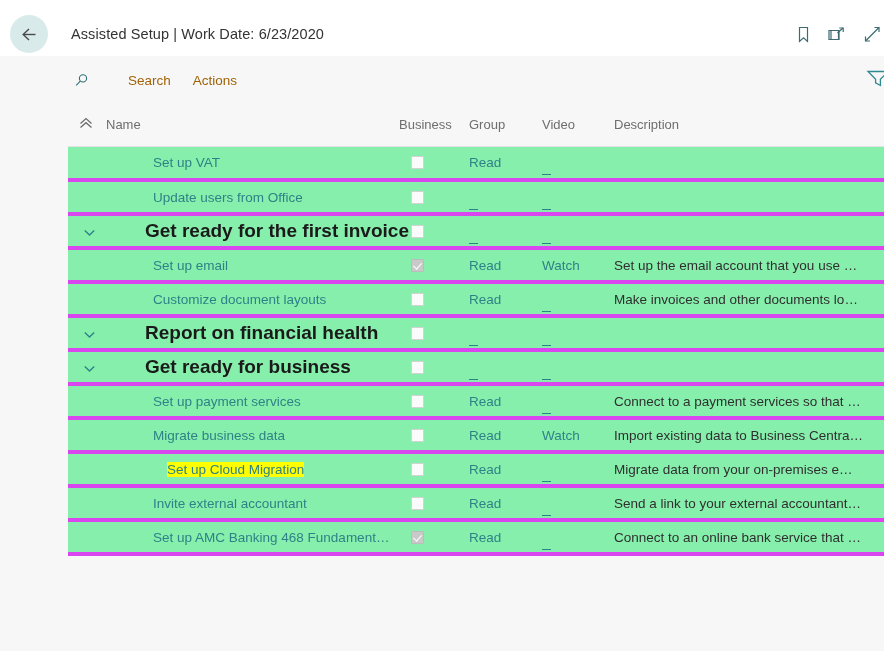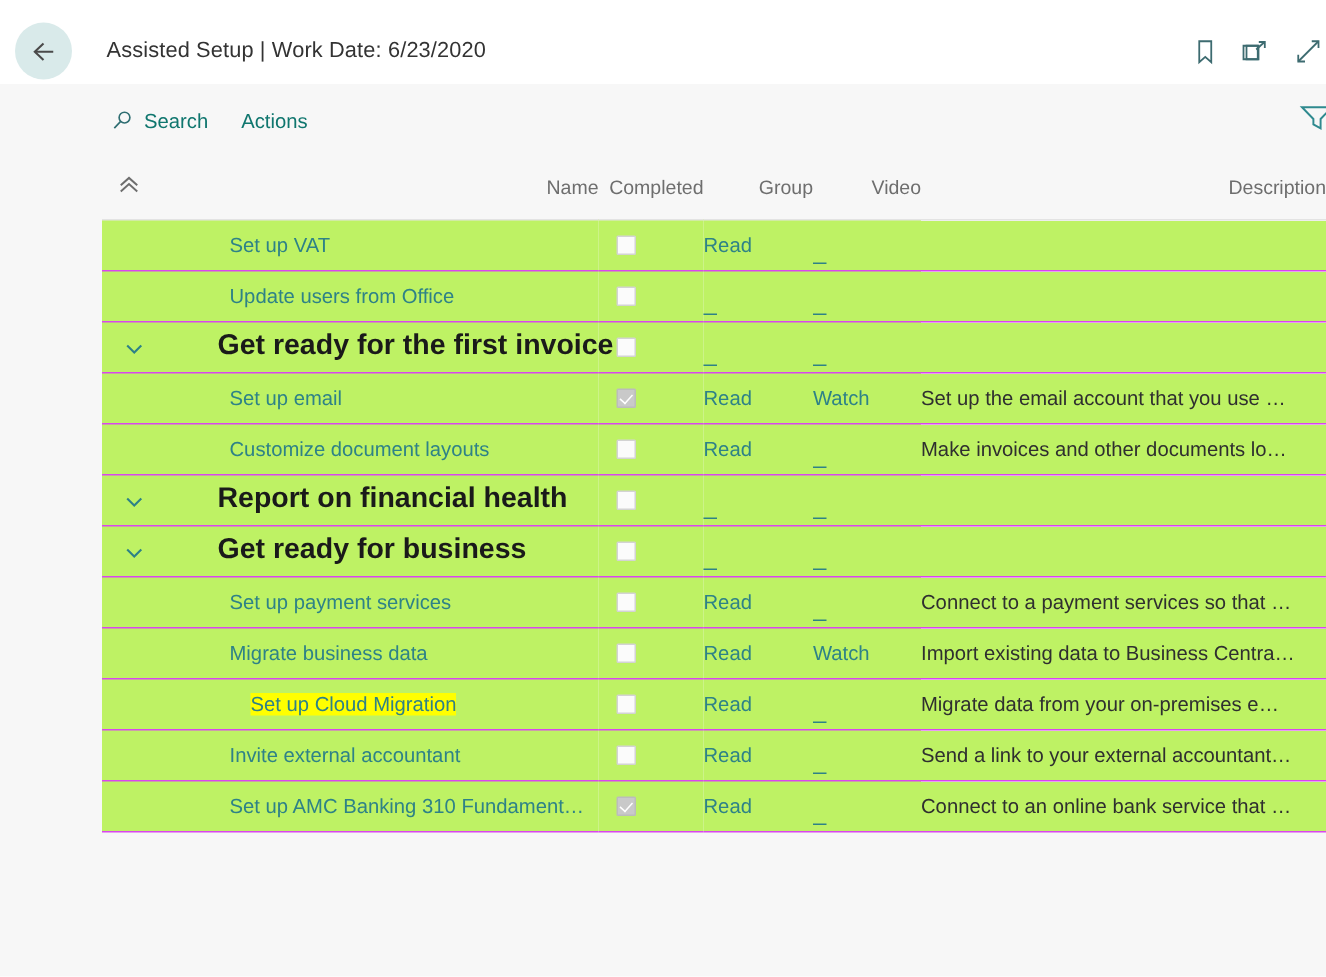--- a/index.html
+++ b/index.html
@@ -53,24 +53,25 @@
     height: 48px;
     background: #f7f7f7;
     display: flex;
     align-items: center;
     padding-left: 74px;
   }
   .cmd-item {
     display: flex;
     align-items: flex-end;
     font-size: 13.5px;
-    color: #0f766e;
+    color: #a16207;
     cursor: pointer;
     margin-right: 22px;
     white-space: nowrap;
+    gap: 32px;
   }
   .cmd-item .mag { margin-right: 7px; display: flex; }
   .cmd-filter {
     margin-left: auto;
     margin-right: -6px;
     cursor: pointer;
     display: flex;
   }
 
   
@@ -91,31 +92,31 @@
   table.grid col.c-name { width: 293px; }
   table.grid col.c-comp { width: 70px; }
   table.grid col.c-help { width: 73px; }
   table.grid col.c-video { width: 72px; }
   table.grid col.c-desc { width: 270px; }
 
   thead th {
     font-weight: normal;
     font-size: 13px;
     color: #6e6e6e;
-    text-align: right;
+    text-align: left;
     height: 42px;
     vertical-align: middle;
     padding: 0;
     background: #f7f7f7;
     white-space: nowrap;
   }
   thead th.h-chev { text-align: right; padding-right: 12px; }
   thead tr { border-bottom: 1px solid #e3e3e3; }
 
-  tbody tr { height: 34px; border-bottom: 1px solid #d946ef; background: #bef264; }
+  tbody tr { height: 34px; border-bottom: 4px solid #d946ef; background: #86efac; }
   tbody td { padding: 0; vertical-align: middle; font-size: 13.5px; }
 
   td.t-chev { text-align: right; padding-right: 10px; }
   td.t-name { padding-left: 0; }
   .name-link {
     color: #2e8287;
     cursor: pointer;
     padding-left: 47px;
     display: inline-block;
     white-space: nowrap;
@@ -256,21 +257,21 @@
         <tr>
           <th class="h-chev">
             <span>
               <svg width="16" height="14" viewBox="0 0 16 14">
                 <path d="M2.5 7.5 L8 2.6 L13.5 7.5" fill="none" stroke="#6e6e6e" stroke-width="1.3"></path>
                 <path d="M2.5 11.6 L8 6.7 L13.5 11.6" fill="none" stroke="#6e6e6e" stroke-width="1.3"></path>
               </svg>
             </span>
           </th>
           <th>Name</th>
-          <th>Completed</th>
+          <th>Business</th>
           <th>Group</th>
           <th>Video</th>
           <th>Description</th>
         </tr>
       </thead>
       <tbody id="grid-body">
           <tr>
             <td class="t-chev"></td>
             <td class="t-name"><span class="name-link">Set up VAT</span></td>
             <td class="t-comp">
@@ -381,21 +382,21 @@
             <td class="t-name"><span class="name-link">Invite external accountant</span></td>
             <td class="t-comp">
               <span class="cb"></span>
             </td>
             <td><span class="lnk">Read</span></td>
             <td><span class="dash"></span></td>
             <td class="t-desc">Send a link to your external accountant…</td>
           </tr>
           <tr>
             <td class="t-chev"></td>
-            <td class="t-name"><span class="name-link">Set up AMC Banking 310 Fundament…</span></td>
+            <td class="t-name"><span class="name-link">Set up AMC Banking 468 Fundament…</span></td>
             <td class="t-comp">
               <span class="cb checked"></span>
             </td>
             <td><span class="lnk">Read</span></td>
             <td><span class="dash"></span></td>
             <td class="t-desc">Connect to an online bank service that …</td>
           </tr>
         </tbody>
     </table>
   </div>

